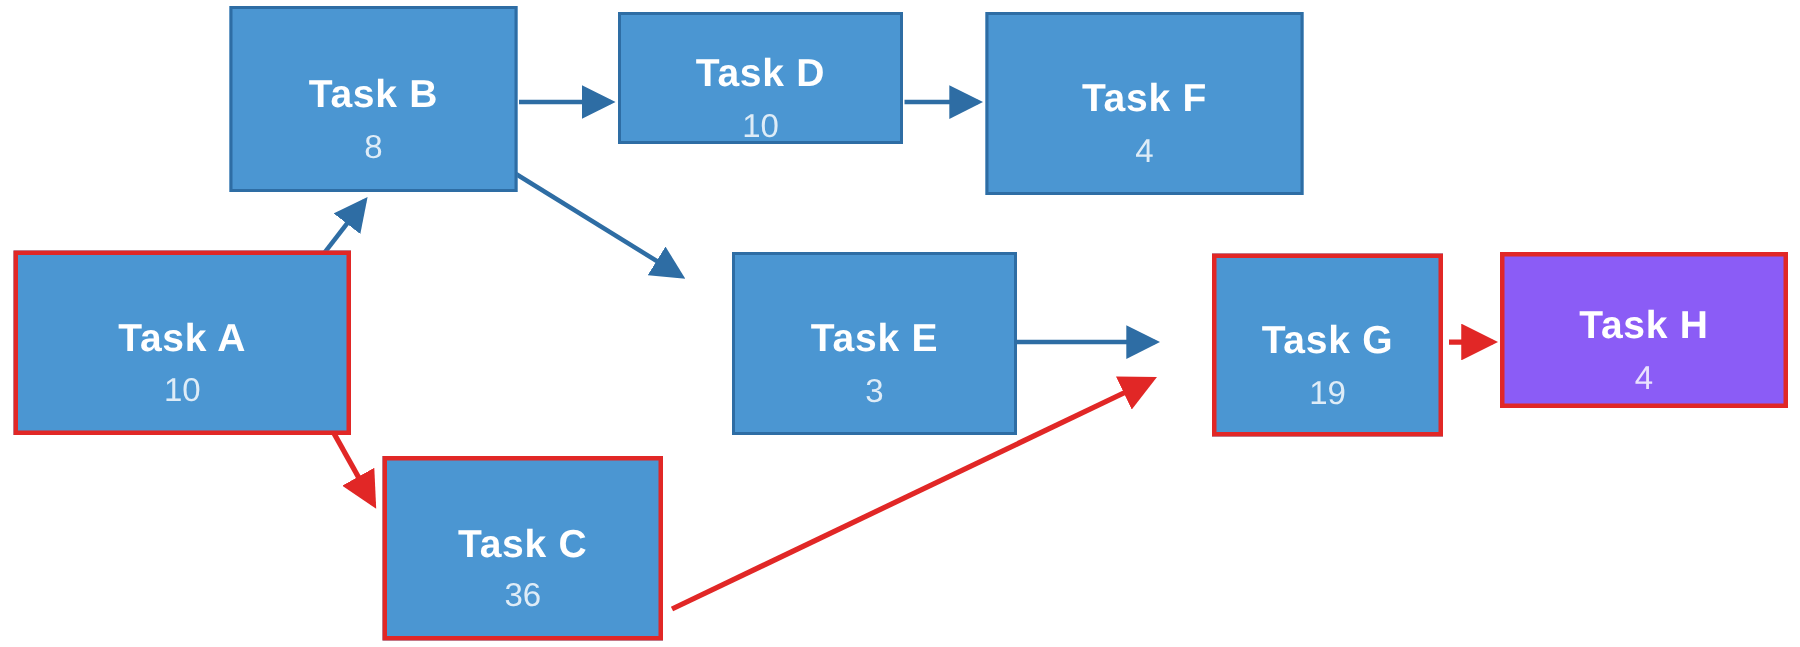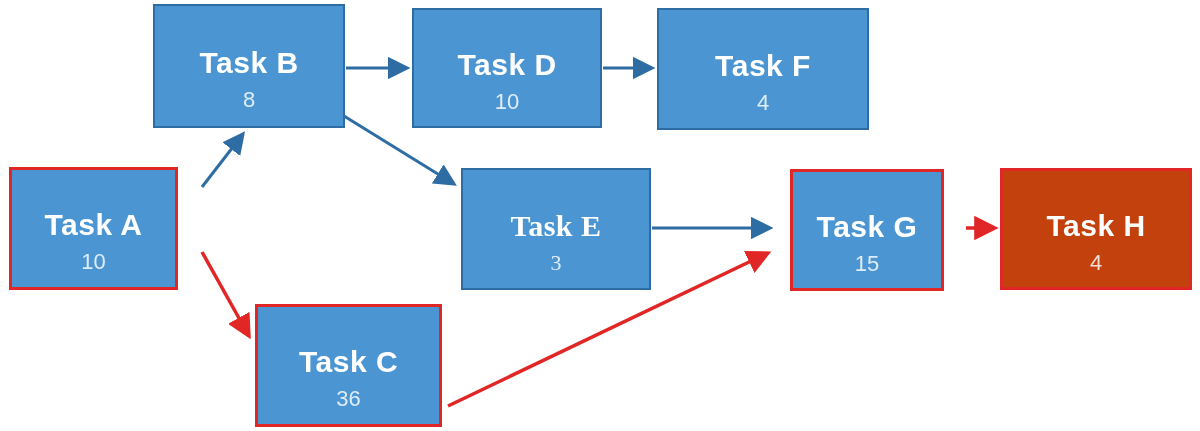--- a/index.html
+++ b/index.html
@@ -16,21 +16,21 @@
     box-sizing:border-box;
     display:flex;flex-direction:column;align-items:center;justify-content:center;
     cursor:default;
   }
   .node-inner{
     display:flex;flex-direction:column;align-items:center;
     transform:translateY(13px);
   }
   .node-label{
     font-weight:bold;
-    font-size:30px;
+    font-size:26px;
     color:#ffffff;
     letter-spacing:0.5px;
     line-height:1.1;
     text-align:right;
   }
   .node-duration{
     font-size:22px;
     color:rgba(255,255,255,0.82);
     margin-top:9px;
     line-height:1.1;
@@ -54,57 +54,57 @@
         <line x1="202" y1="252" x2="249" y2="336" stroke="#e12726" stroke-width="3.5" marker-end="url(#arrow-red)"></line>
         <line x1="346" y1="68" x2="407" y2="68" stroke="#2e6da4" stroke-width="3" marker-end="url(#arrow-blue)"></line>
         <line x1="344" y1="116" x2="454" y2="184" stroke="#2e6da4" stroke-width="3" marker-end="url(#arrow-blue)"></line>
         <line x1="603" y1="68" x2="652" y2="68" stroke="#2e6da4" stroke-width="3" marker-end="url(#arrow-blue)"></line>
         <line x1="652" y1="228" x2="770" y2="228" stroke="#2e6da4" stroke-width="3" marker-end="url(#arrow-blue)"></line>
         <line x1="448" y1="406" x2="768" y2="253" stroke="#e12726" stroke-width="3.5" marker-end="url(#arrow-red)"></line>
         <line x1="966" y1="228" x2="995" y2="228" stroke="#e12726" stroke-width="3.5" marker-end="url(#arrow-red)"></line>
       </g>
   </svg>
   <div id="node-layer">
-      <div class="node critical" style="left: 9px; top: 167px; width: 169px; height: 123px; background: rgb(75, 150, 210); border: 3px solid rgb(225, 39, 38);">
+      <div class="node critical" style="left: 9px; top: 167px; width: 225px; height: 123px; background: rgb(75, 150, 210); border: 3px solid rgb(225, 39, 38);">
         <div class="node-inner">
           <div class="node-label">Task A</div>
           <div class="node-duration">10</div>
         </div>
       </div>
       <div class="node" style="left: 153px; top: 4px; width: 192px; height: 124px; background: rgb(75, 150, 210); border: 2px solid rgb(46, 109, 164);">
         <div class="node-inner">
           <div class="node-label">Task B</div>
           <div class="node-duration">8</div>
         </div>
       </div>
-      <div class="node" style="left: 412px; top: 8px; width: 190px; height: 120px; background: rgb(75, 150, 210); border: 2px solid rgb(46, 109, 164);">
+      <div class="node" style="left: 412px; top: 8px; width: 190px; height: 88px; background: rgb(75, 150, 210); border: 2px solid rgb(46, 109, 164);">
         <div class="node-inner">
           <div class="node-label">Task D</div>
           <div class="node-duration">10</div>
         </div>
       </div>
       <div class="node" style="left: 657px; top: 8px; width: 212px; height: 122px; background: rgb(75, 150, 210); border: 2px solid rgb(46, 109, 164);">
         <div class="node-inner">
           <div class="node-label">Task F</div>
           <div class="node-duration">4</div>
         </div>
       </div>
-      <div class="node" style="left: 461px; top: 168px; width: 190px; height: 122px; background: rgb(75, 150, 210); border: 2px solid rgb(46, 109, 164); font-family: Liberation Serif, serif;">
+      <div class="node" style="left: 488px; top: 168px; width: 190px; height: 122px; background: rgb(75, 150, 210); border: 2px solid rgb(46, 109, 164);">
         <div class="node-inner">
           <div class="node-label">Task E</div>
           <div class="node-duration">3</div>
         </div>
       </div>
-      <div class="node critical" style="left: 790px; top: 169px; width: 154px; height: 122px; background: rgb(75, 150, 210); border: 3px solid rgb(225, 39, 38);">
+      <div class="node critical" style="left: 808px; top: 169px; width: 154px; height: 122px; background: rgb(75, 150, 210); border: 3px solid rgb(225, 39, 38);">
         <div class="node-inner">
           <div class="node-label">Task G</div>
-          <div class="node-duration">15</div>
+          <div class="node-duration">19</div>
         </div>
       </div>
-      <div class="node critical" style="left: 1000px; top: 168px; width: 192px; height: 122px; background: #c2410c; border: 3px solid rgb(225, 39, 38);">
+      <div class="node critical" style="left: 1000px; top: 168px; width: 192px; height: 104px; background: #8b5cf6; border: 3px solid rgb(225, 39, 38);">
         <div class="node-inner">
           <div class="node-label">Task H</div>
           <div class="node-duration">4</div>
         </div>
       </div>
       <div class="node critical" style="left: 255px; top: 304px; width: 187px; height: 123px; background: rgb(75, 150, 210); border: 3px solid rgb(225, 39, 38);">
         <div class="node-inner">
           <div class="node-label">Task C</div>
           <div class="node-duration">36</div>
         </div>

